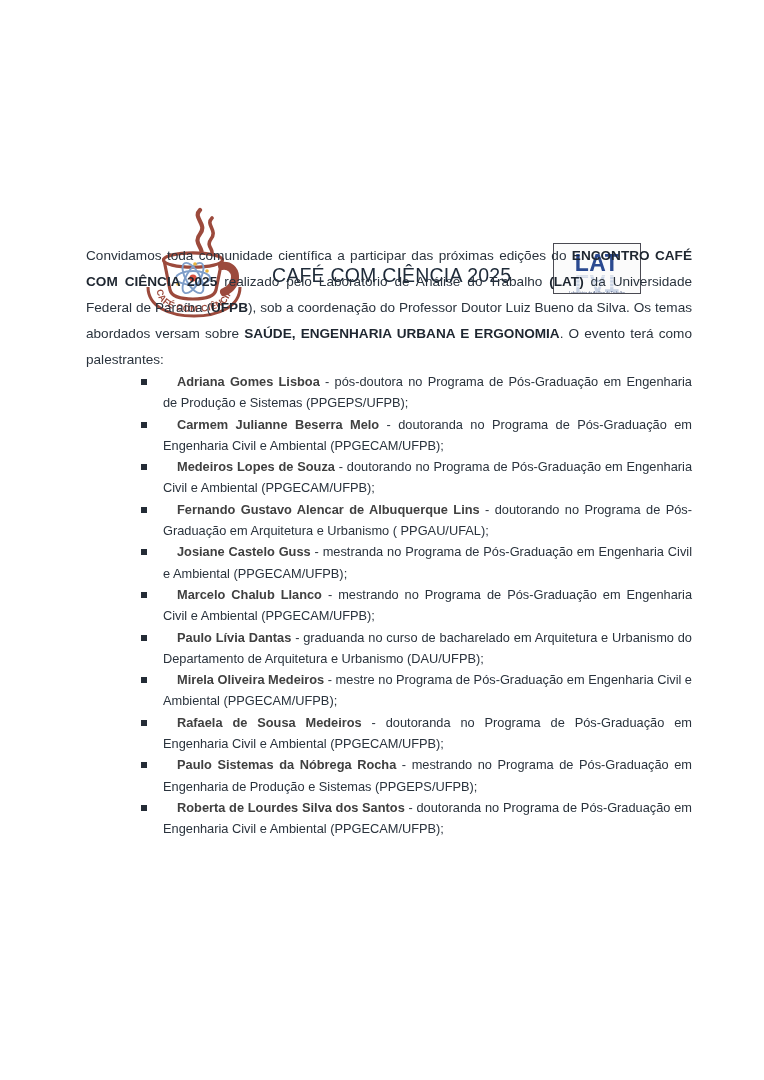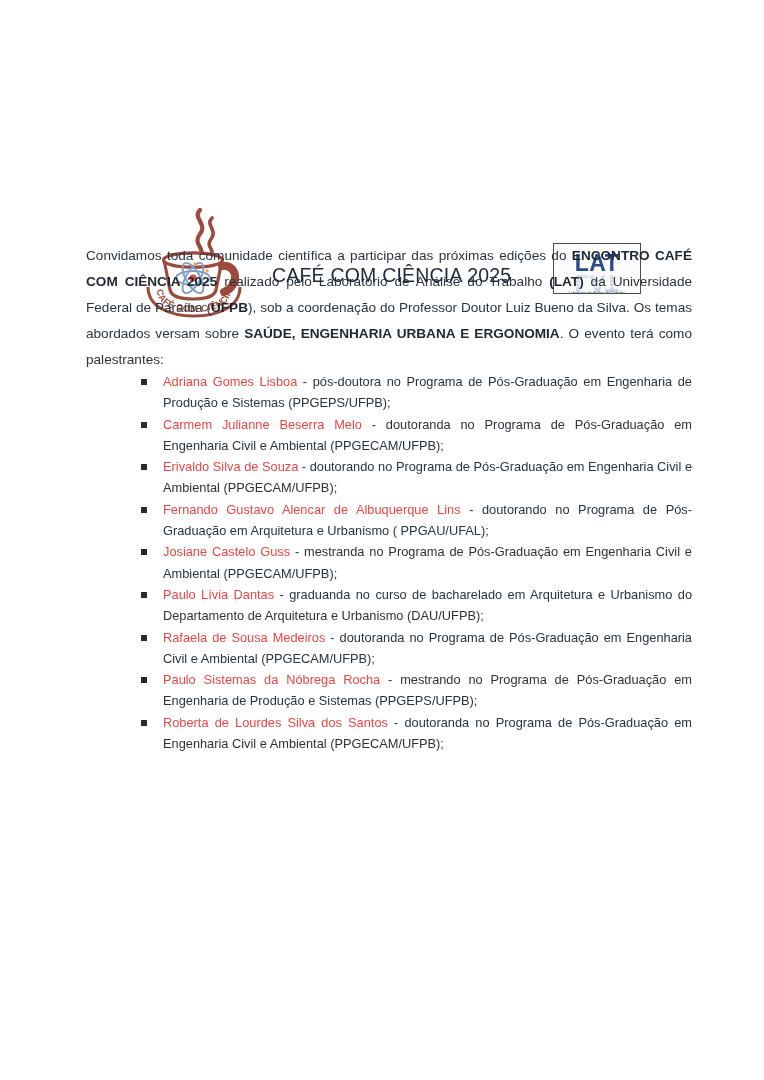--- a/index.html
+++ b/index.html
@@ -100,22 +100,23 @@
   .speaker-item .bullet {
     position: absolute;
     left: 0px;
     top: 8px;
     width: 6px;
     height: 6px;
     background: #242c36;
     display: block;
   }
   .speaker-item .sp-name {
-    font-weight: normal;
-    color: #ef4444;
+    font-weight: bold;
+    color: #404040;
+    margin-left: 14px;
   }
   .speaker-item .sp-desc { color: #2a333d; }
 </style>
 </head>
 <body>
 
 <div class="page">
 
   <div class="header">
 
@@ -175,22 +176,24 @@
       </svg>
     </div>
 
   </div>
 
   <p class="intro"><span>Convidamos toda comunidade científica a participar das próximas edições do </span><b>ENCONTRO CAFÉ COM CIÊNCIA 2025</b><span> realizado pelo Laboratório de Análise do Trabalho </span><b>(LAT)</b><span> da Universidade Federal de Paraíba (</span><b>UFPB</b><span>),  sob a coordenação do Professor Doutor Luiz Bueno da Silva. Os temas abordados versam sobre </span><b>SAÚDE, ENGENHARIA URBANA E ERGONOMIA</b><span>. O evento terá como palestrantes:</span></p>
 
   <ul class="speakers" id="speakers-list" style="list-style: none; margin: 0px; padding: 0px;">
       <li class="speaker-item"><span class="bullet"></span><span class="sp-name">Adriana Gomes Lisboa</span><span class="sp-desc"> - pós-doutora no Programa de Pós-Graduação em Engenharia de Produção e Sistemas (PPGEPS/UFPB);</span></li>
       <li class="speaker-item"><span class="bullet"></span><span class="sp-name">Carmem Julianne Beserra Melo</span><span class="sp-desc"> - doutoranda no Programa de Pós-Graduação em Engenharia Civil e Ambiental (PPGECAM/UFPB);</span></li>
-      <li class="speaker-item"><span class="bullet"></span><span class="sp-name">Erivaldo Silva de Souza</span><span class="sp-desc"> - doutorando no Programa de Pós-Graduação em Engenharia Civil e Ambiental (PPGECAM/UFPB);</span></li>
+      <li class="speaker-item"><span class="bullet"></span><span class="sp-name">Medeiros Lopes de Souza</span><span class="sp-desc"> - doutorando no Programa de Pós-Graduação em Engenharia Civil e Ambiental (PPGECAM/UFPB);</span></li>
       <li class="speaker-item"><span class="bullet"></span><span class="sp-name">Fernando Gustavo Alencar de Albuquerque Lins</span><span class="sp-desc"> - doutorando no Programa de Pós-Graduação em Arquitetura e Urbanismo ( PPGAU/UFAL);</span></li>
       <li class="speaker-item"><span class="bullet"></span><span class="sp-name">Josiane Castelo Guss</span><span class="sp-desc"> - mestranda no Programa de Pós-Graduação em Engenharia Civil e Ambiental (PPGECAM/UFPB);</span></li>
+      <li class="speaker-item"><span class="bullet"></span><span class="sp-name">Marcelo Chalub Llanco</span><span class="sp-desc"> - mestrando no Programa de Pós-Graduação em Engenharia Civil e Ambiental (PPGECAM/UFPB);</span></li>
       <li class="speaker-item"><span class="bullet"></span><span class="sp-name">Paulo Lívia Dantas</span><span class="sp-desc"> - graduanda no curso de bacharelado em Arquitetura e Urbanismo do Departamento de Arquitetura e Urbanismo (DAU/UFPB);</span></li>
+      <li class="speaker-item"><span class="bullet"></span><span class="sp-name">Mirela Oliveira Medeiros</span><span class="sp-desc"> - mestre no Programa de Pós-Graduação em Engenharia Civil e Ambiental (PPGECAM/UFPB);</span></li>
       <li class="speaker-item"><span class="bullet"></span><span class="sp-name">Rafaela de Sousa Medeiros</span><span class="sp-desc"> - doutoranda no Programa de Pós-Graduação em Engenharia Civil e Ambiental (PPGECAM/UFPB);</span></li>
       <li class="speaker-item"><span class="bullet"></span><span class="sp-name">Paulo Sistemas da Nóbrega Rocha</span><span class="sp-desc"> - mestrando no Programa de Pós-Graduação em Engenharia de Produção e Sistemas (PPGEPS/UFPB);</span></li>
       <li class="speaker-item"><span class="bullet"></span><span class="sp-name">Roberta de Lourdes Silva dos Santos</span><span class="sp-desc"> - doutoranda no Programa de Pós-Graduação em Engenharia Civil e Ambiental (PPGECAM/UFPB);</span></li>
     </ul>
 
 </div>
 
 </body></html>

